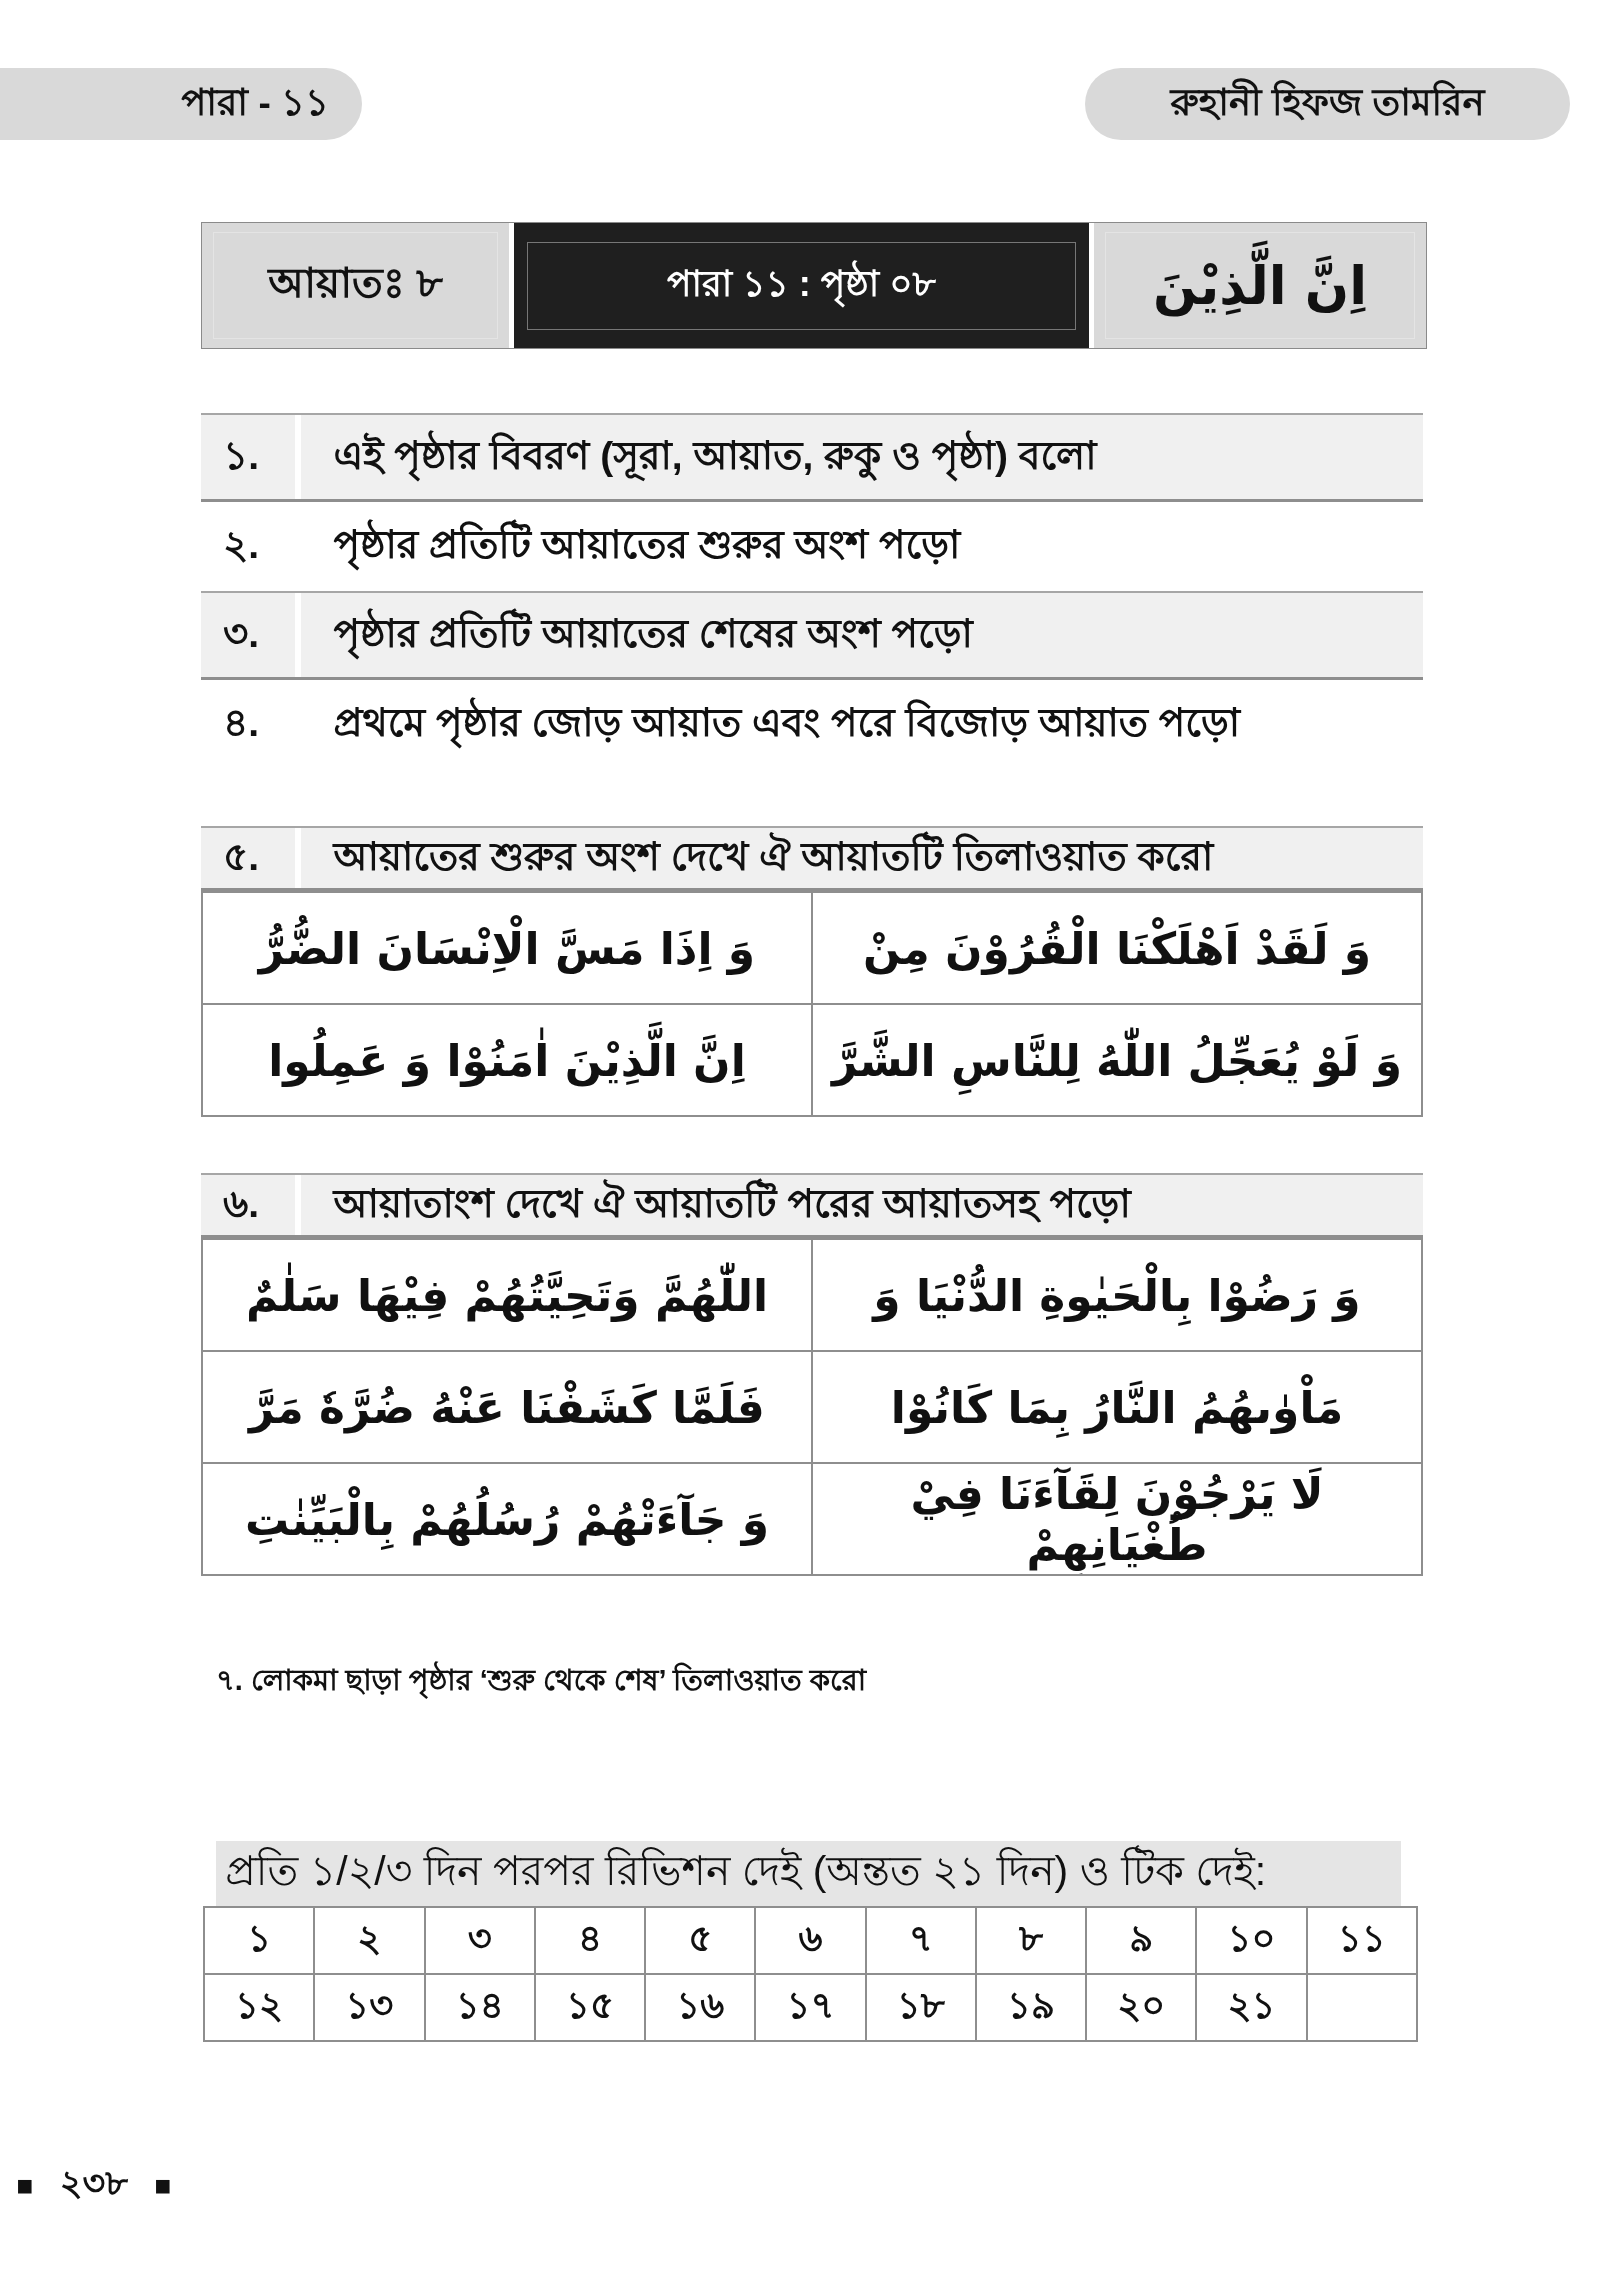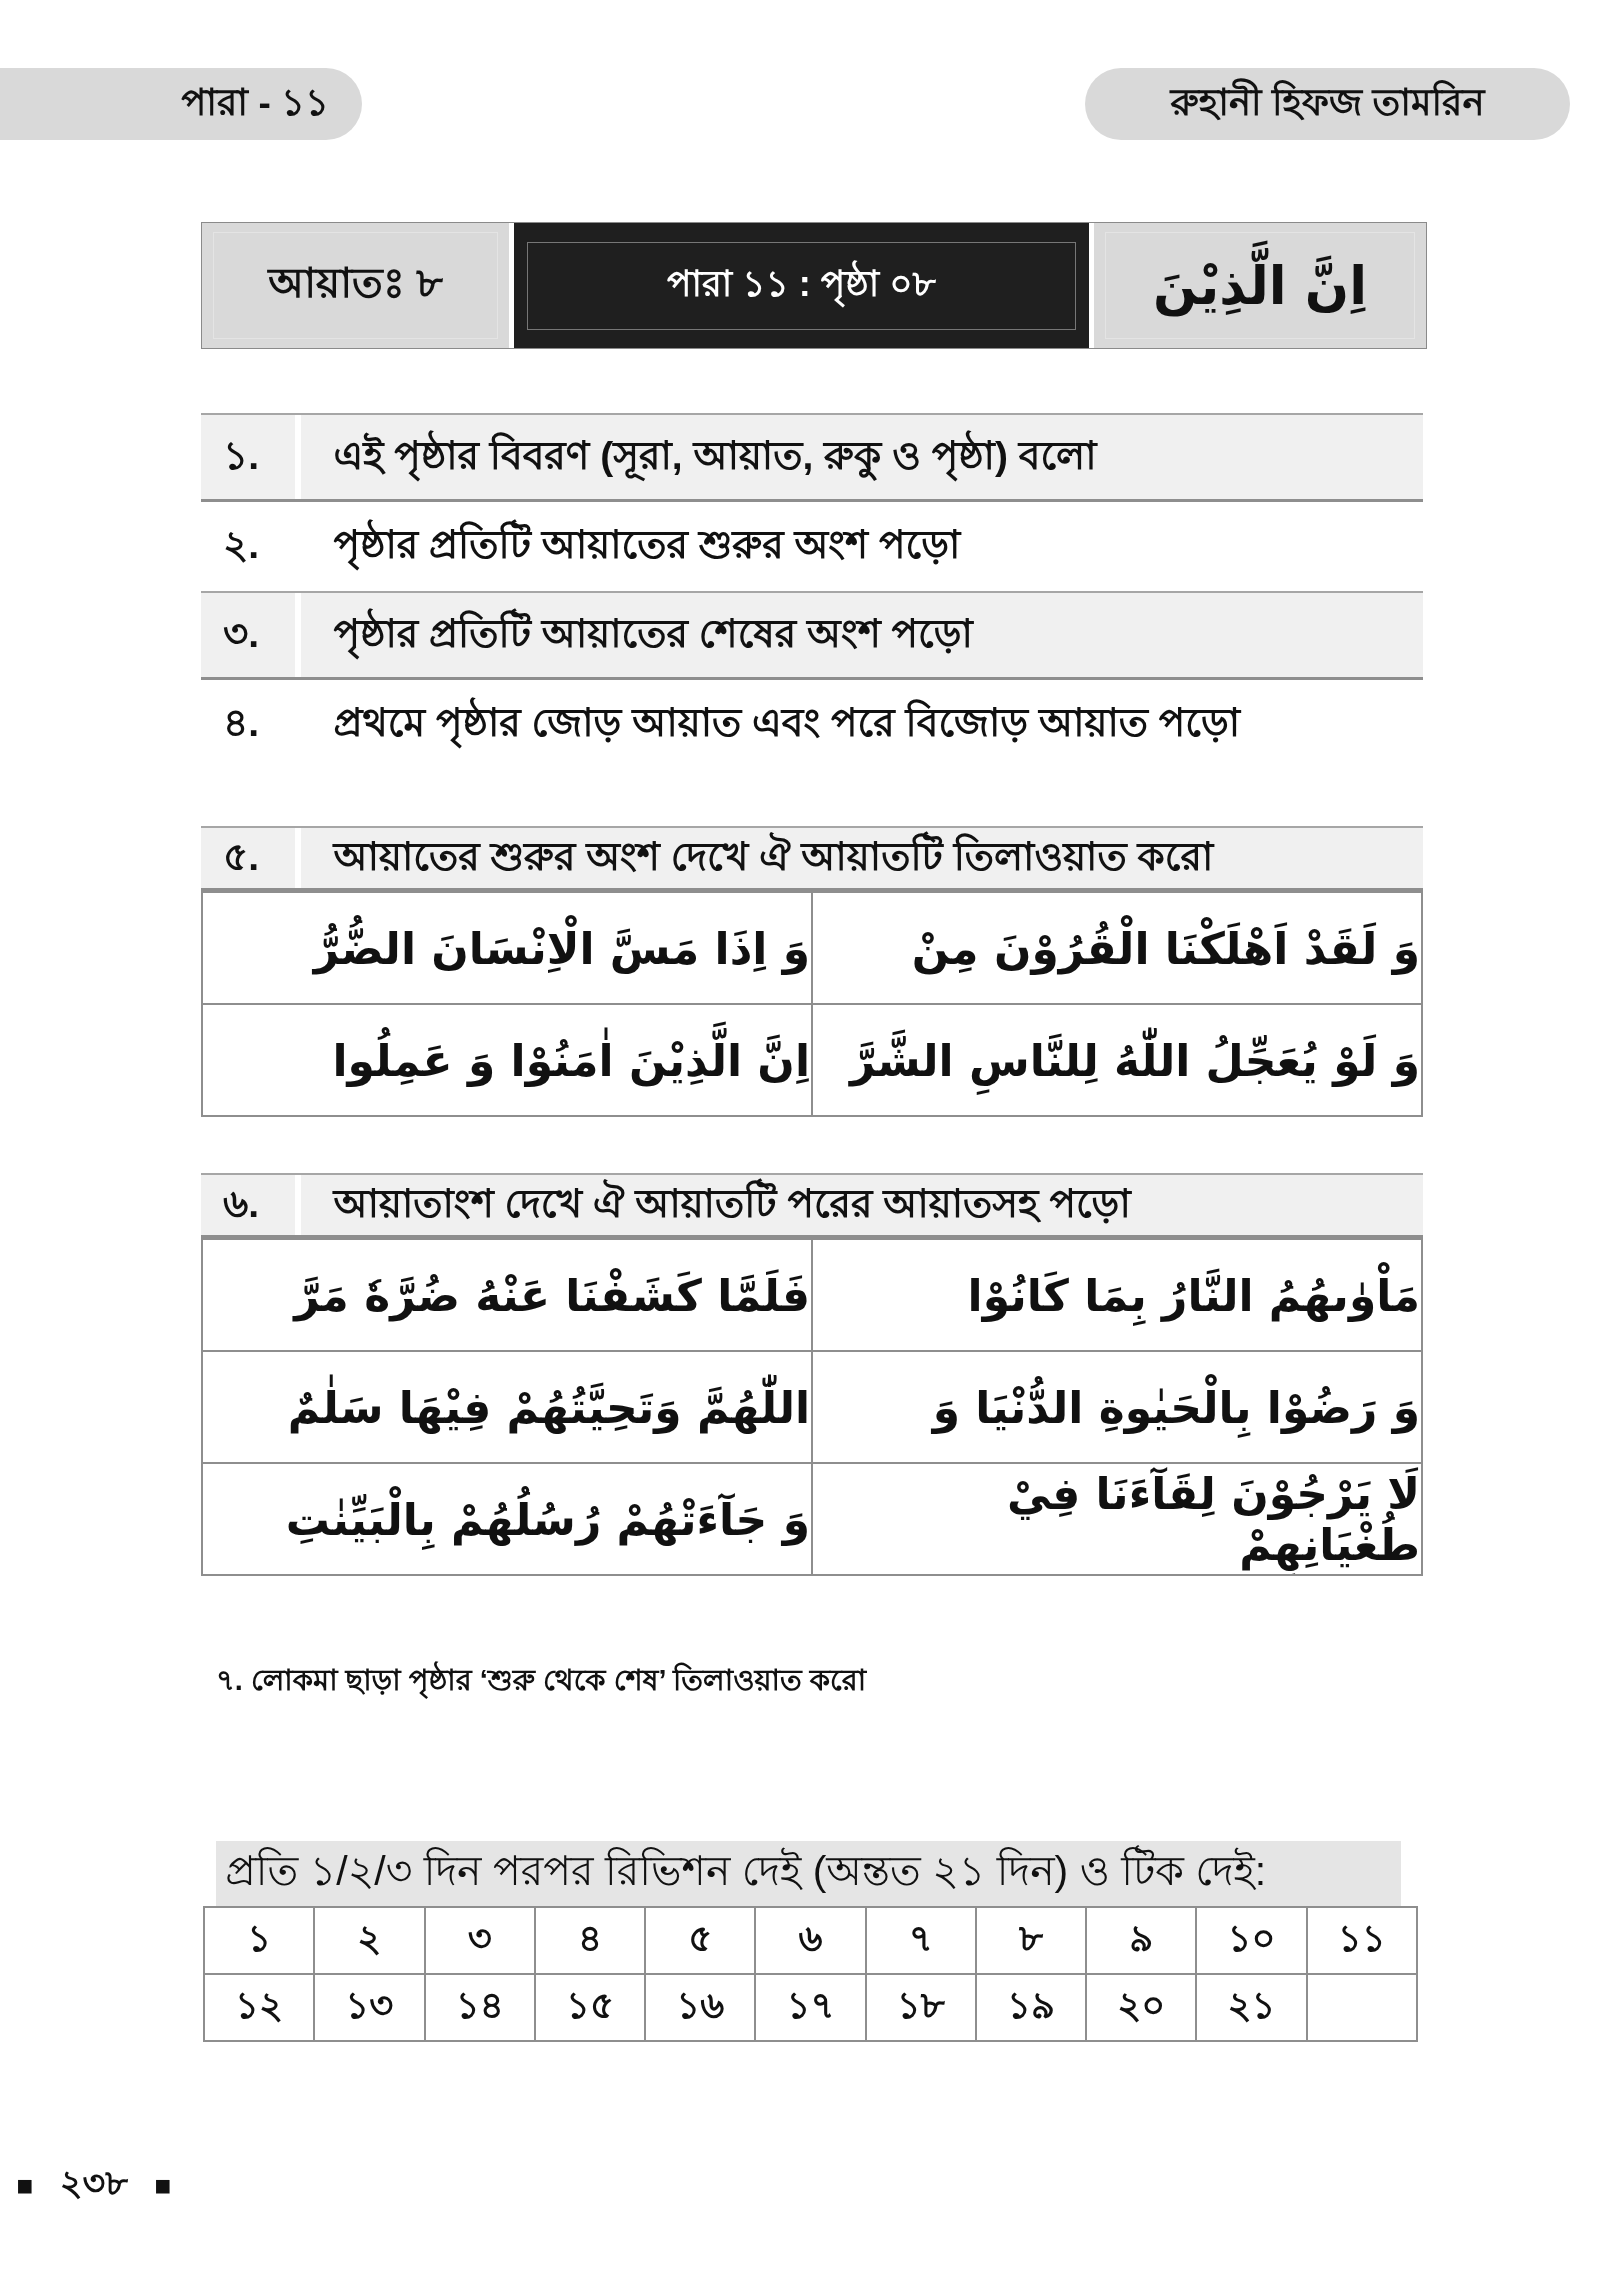--- a/index.html
+++ b/index.html
@@ -36,21 +36,21 @@
   
   .ex-band{position:absolute;left:201px;width:1222px;height:65px;display:flex;align-items:center;
            font-size:39px;font-weight:bold;box-sizing:border-box;}
   .ex5-band{top:826px;}
   .ex6-band{top:1173px;}
 
   
   .ayah-table{position:absolute;left:201px;width:1222px;border-collapse:collapse;table-layout:fixed;}
   .ex5-table{top:891px;}
   .ex6-table{top:1238px;}
-  .ayah-table td{border:2.8px solid #8e8e8e;height:108px;text-align:right;vertical-align:middle;
+  .ayah-table td{border:2.8px solid #8e8e8e;height:108px;text-align:center;vertical-align:middle;
                  font-size:44px;font-weight:bold;font-family:"DejaVu Sans",sans-serif;direction:rtl;
                  background:#ffffff;overflow:hidden;}
 
   
   .step7{position:absolute;left:216px;top:1657px;font-size:29px;font-weight:bold;white-space:nowrap;text-align:right;}
 
   
   .rev-band{position:absolute;left:216px;top:1841px;width:1185px;height:65px;background:#e5e5e5;
             display:flex;align-items:center;font-size:41px;font-weight:normal;padding-left:9.2px;box-sizing:border-box;}
   .rev-table{position:absolute;left:203px;top:1906px;width:1215px;border-collapse:collapse;table-layout:fixed;}
@@ -115,26 +115,26 @@
   </table>
 
 <div class="ex-band banded ex6-band">
   <span class="step-num">৬.</span>
   <span class="step-div"></span>
   <span class="step-text">আয়াতাংশ দেখে ঐ আয়াতটি পরের আয়াতসহ পড়ো</span>
 </div>
 <table class="ayah-table ex6-table">
   <tbody>
       <tr>
+    <td>اللّٰهُمَّ وَتَحِيَّتُهُمْ فِيْهَا سَلٰمٌ</td>
+    <td>وَ رَضُوْا بِالْحَيٰوةِ الدُّنْيَا وَ</td>
+  </tr>
+  <tr>
     <td>فَلَمَّا كَشَفْنَا عَنْهُ ضُرَّهٗ مَرَّ</td>
     <td>مَاْوٰىهُمُ النَّارُ بِمَا كَانُوْا</td>
-  </tr>
-  <tr>
-    <td>اللّٰهُمَّ وَتَحِيَّتُهُمْ فِيْهَا سَلٰمٌ</td>
-    <td>وَ رَضُوْا بِالْحَيٰوةِ الدُّنْيَا وَ</td>
   </tr>
   <tr>
     <td>وَ جَآءَتْهُمْ رُسُلُهُمْ بِالْبَيِّنٰتِ</td>
     <td>لَا يَرْجُوْنَ لِقَآءَنَا فِيْ طُغْيَانِهِمْ</td>
   </tr>
 </tbody>
   </table>
 
 <div class="step7">৭. লোকমা ছাড়া পৃষ্ঠার ‘শুরু থেকে শেষ’ তিলাওয়াত করো</div>
 

